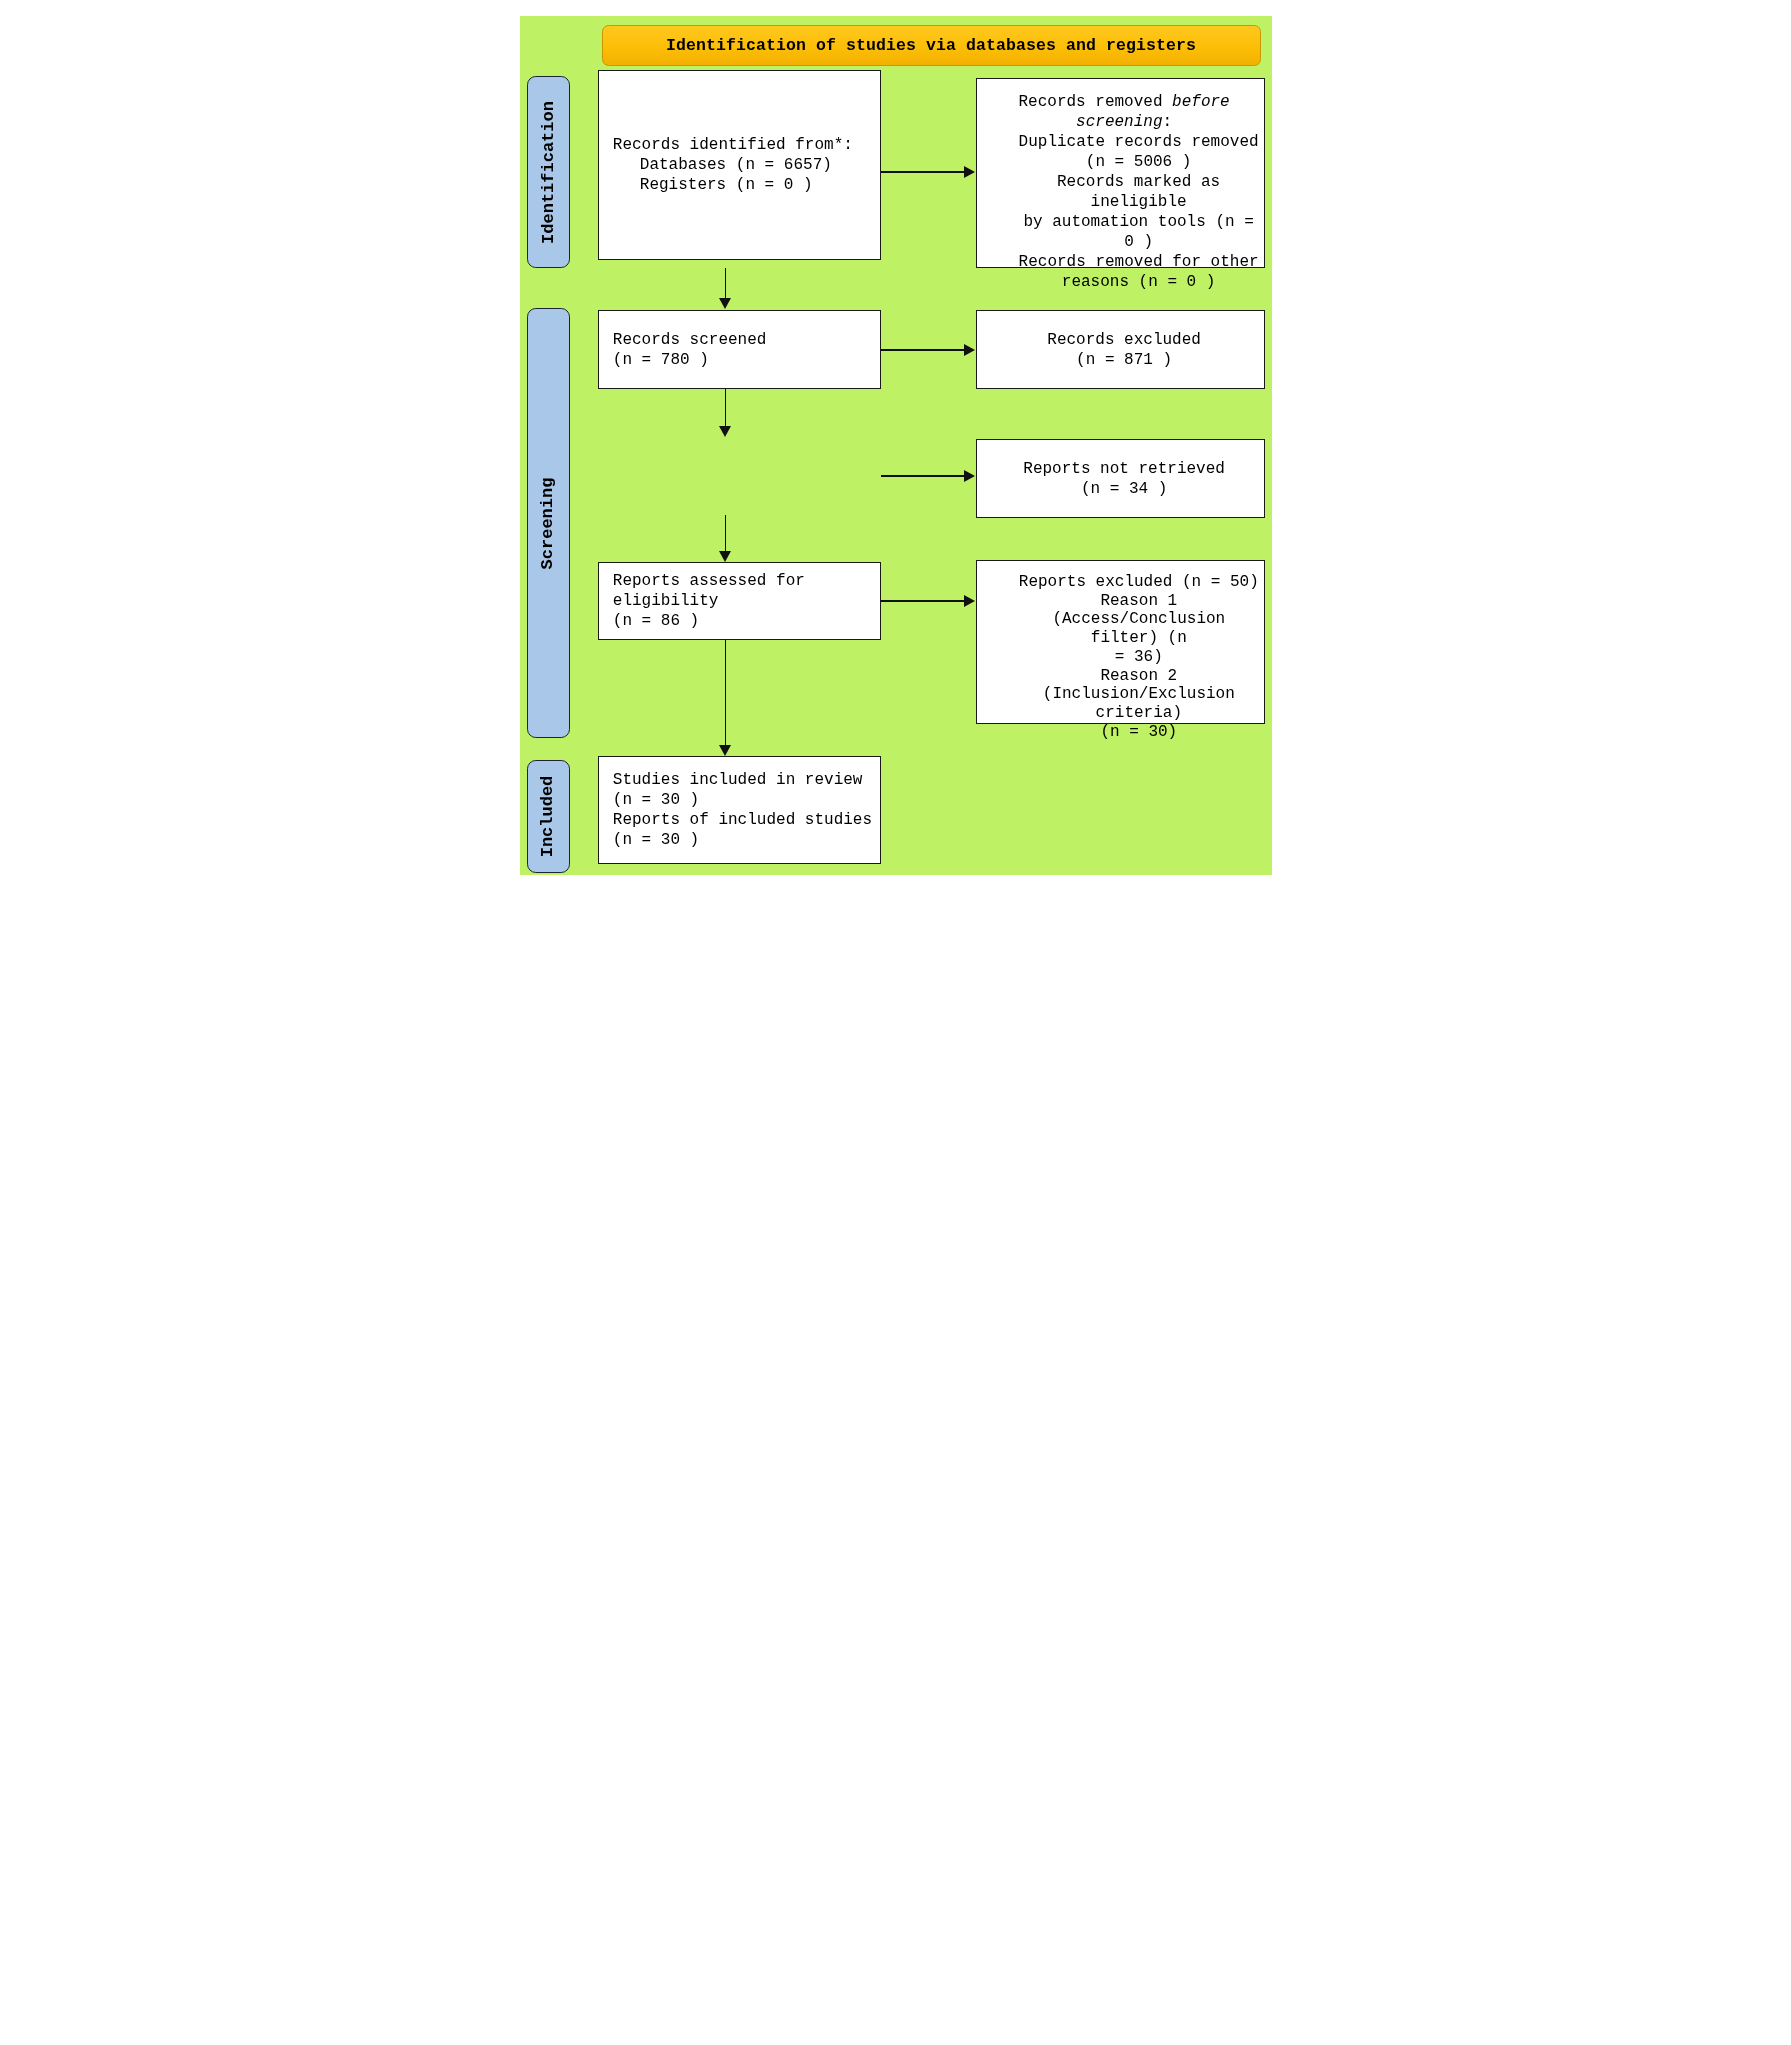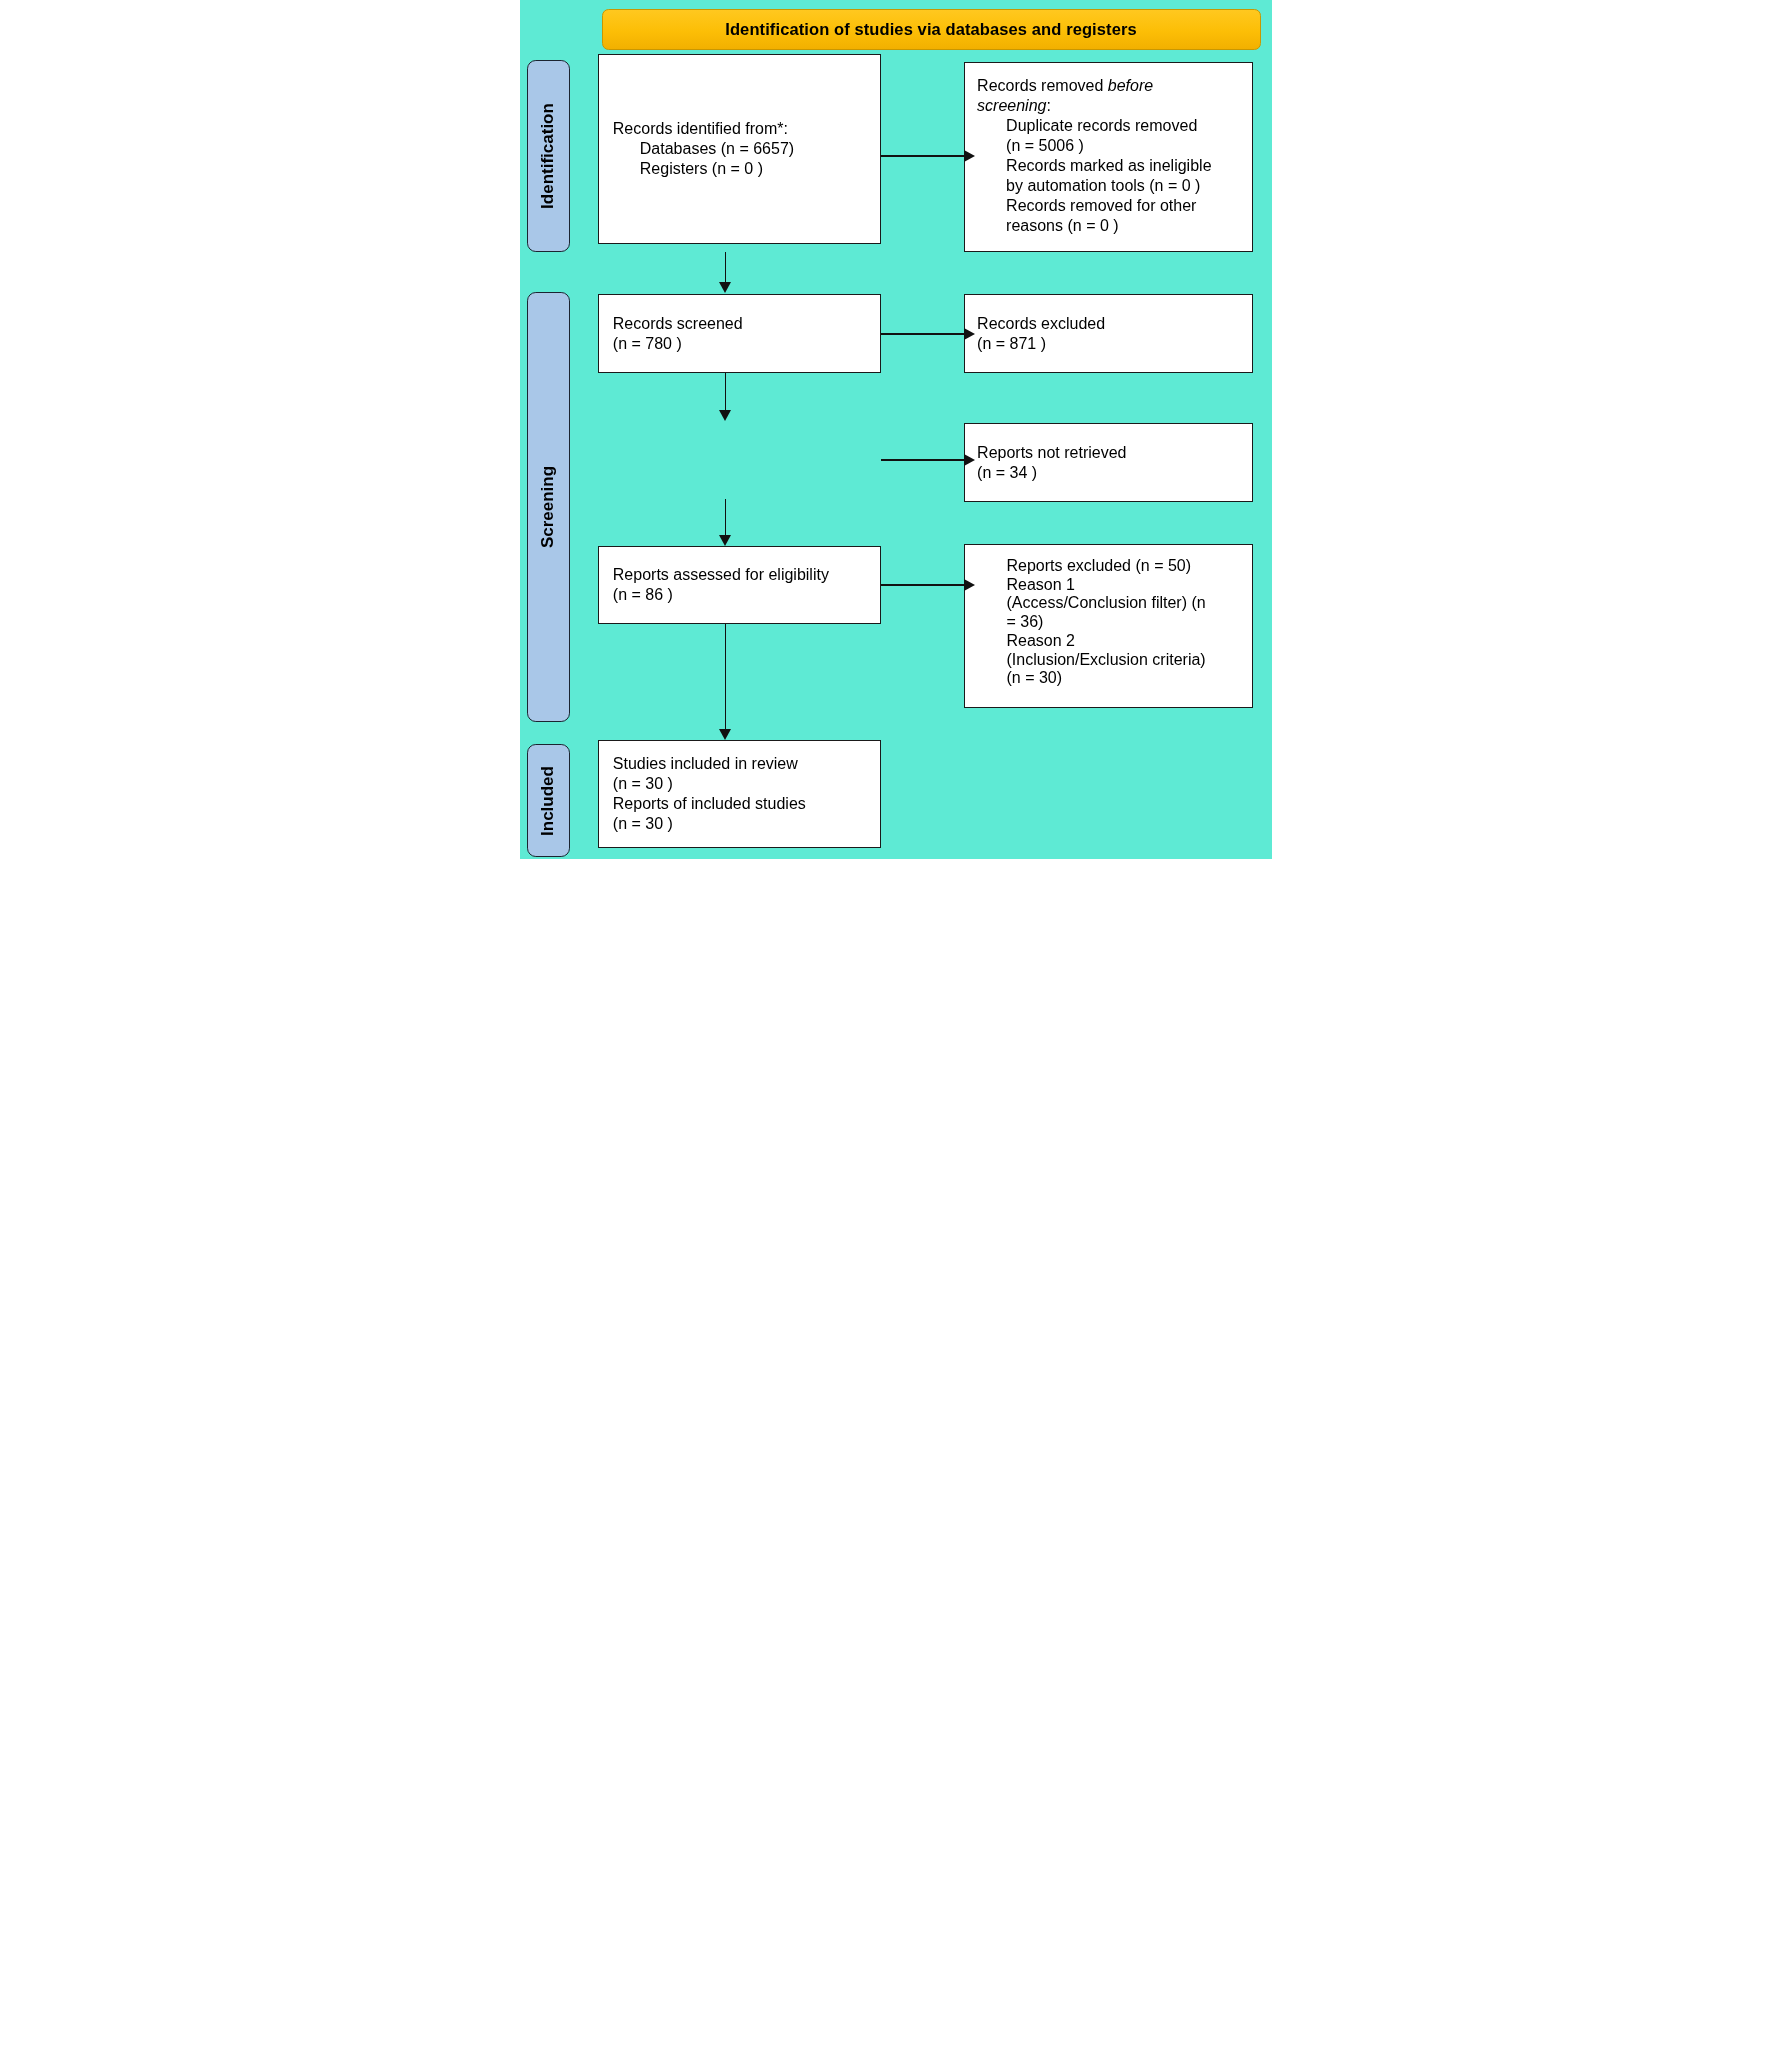--- a/index.html
+++ b/index.html
@@ -1,21 +1,21 @@
 <!DOCTYPE html>
 <html style="font-size:8.8px"><head>
 <meta charset="utf-8">
 <style>
   html,body{margin:0;padding:0;background:#ffffff;}
   .canvas{
     position:relative;
     width:752px;height:859px;
-    margin:0 auto;
-    background:#5eead4;
-    font-family:Liberation Sans, sans-serif;
+    margin:16px auto;
+    background:#bef264;
+    font-family:Liberation Mono, monospace;
     color:#000;
   }
   
   .banner{
     position:absolute;left:82px;top:9.3px;width:659px;height:41px;
     background:linear-gradient(180deg,#ffc81f 0%,#fcbe06 55%,#f2b000 100%);
     border:1.1px solid #c99700;border-radius:6.6px;
     display:flex;align-items:center;justify-content:center;
     font-size:16.5px;font-weight:bold;letter-spacing:0.1px;
     box-sizing:border-box;
@@ -35,21 +35,21 @@
   .stage-screening{top:292px;height:430px;}
   .stage-included{top:744px;height:113px;}
   
   .box{
     position:absolute;background:#fff;border:1.6px solid #1a1a1a;
     box-sizing:border-box;
     font-size:16px;line-height:20px;
     display:flex;flex-direction:column;justify-content:center;
   }
   .col-l{left:78px;width:283px;padding-left:14.3px;padding-right:5.5px;}
-  .col-r{left:444px;width:289px;padding-left:12.6px;padding-right:4.4px;}
+  .col-r{left:456px;width:289px;padding-left:12.6px;padding-right:4.4px;text-align:center;}
   .box-identified{top:54px;height:190px;}
   .box-removed{top:62px;height:190px;justify-content:flex-start;padding-top:13px;}
   .box-screened{top:294px;height:79px;}
   .box-excluded-records{top:294px;height:79px;}
   .box-sought{top:420px;height:79px;}
   .box-not-retrieved{top:423px;height:79px;}
   .box-assessed{top:546px;height:78px;}
   .box-excluded-reports{top:544px;height:164px;justify-content:flex-start;padding-top:12px;padding-left:42px;line-height:18.7px;}
   .box-included-studies{top:740px;height:108px;}
   .indent{margin-left:27px;}

